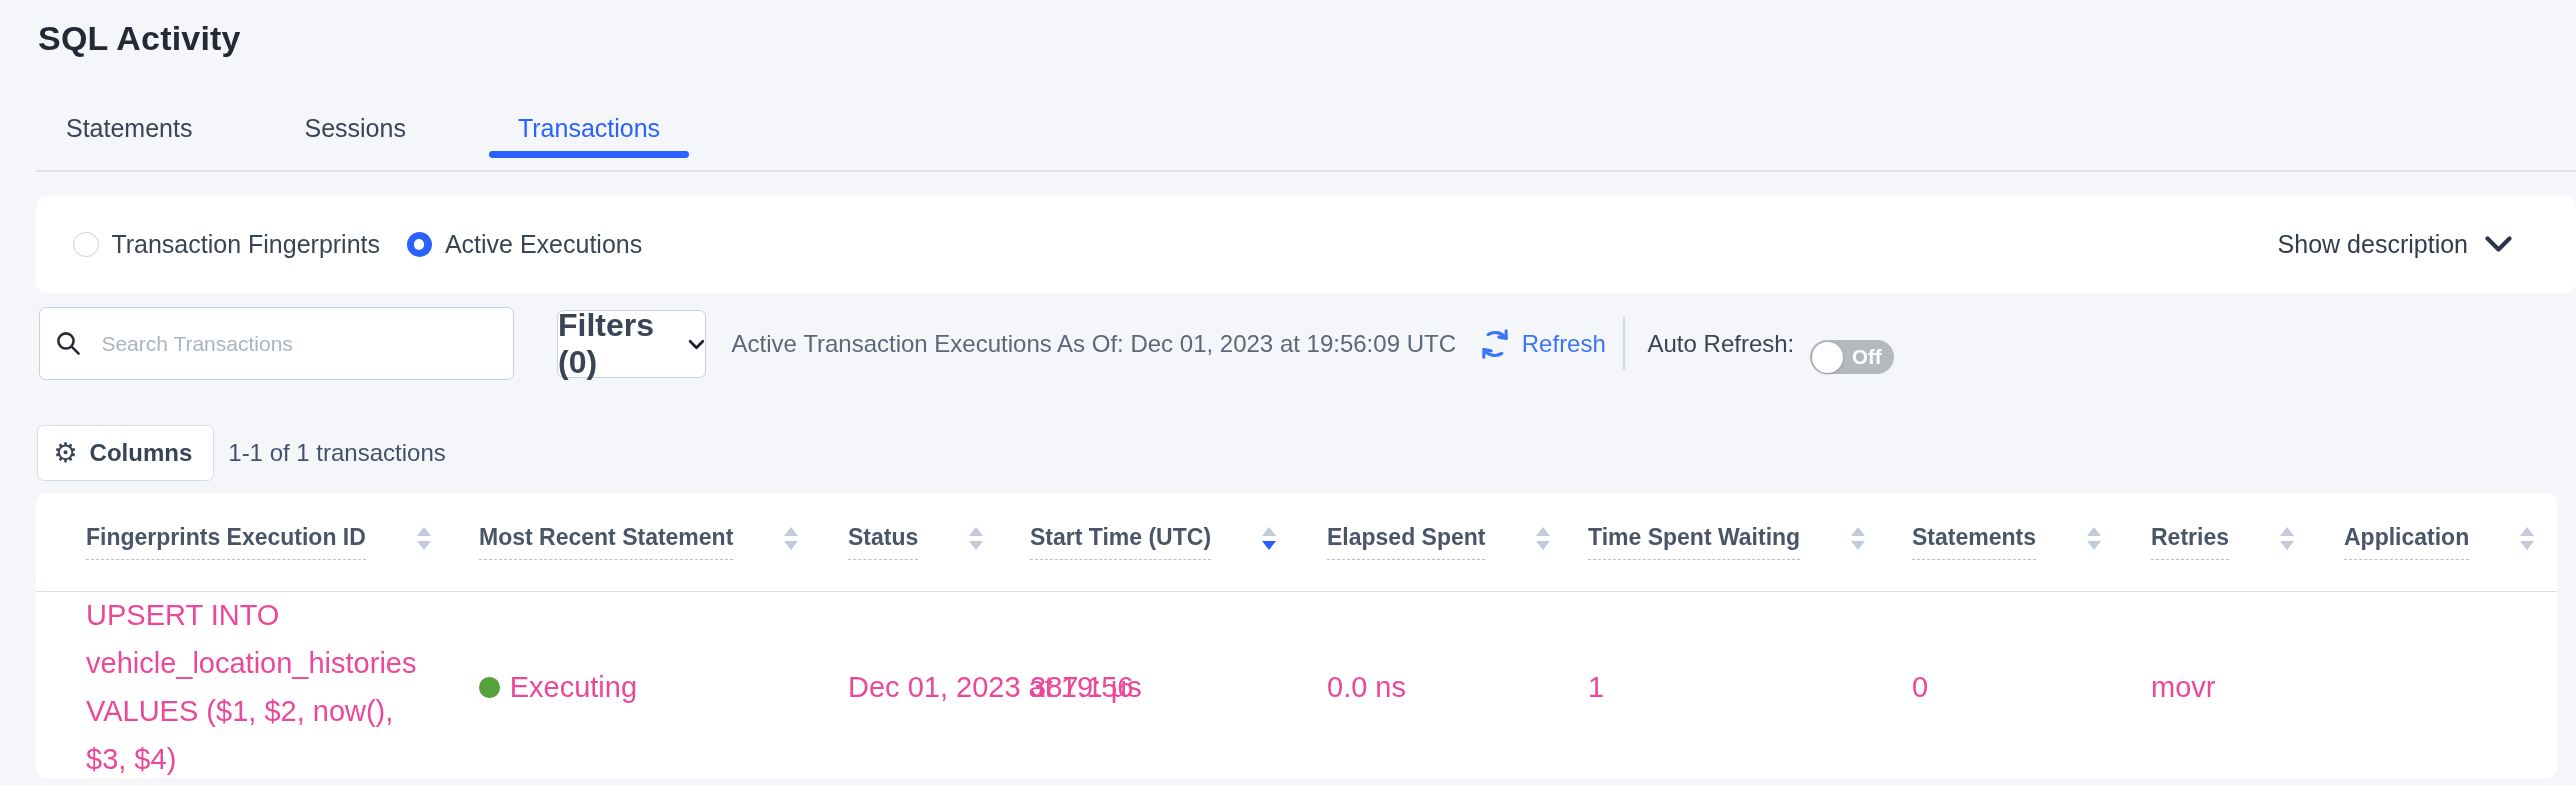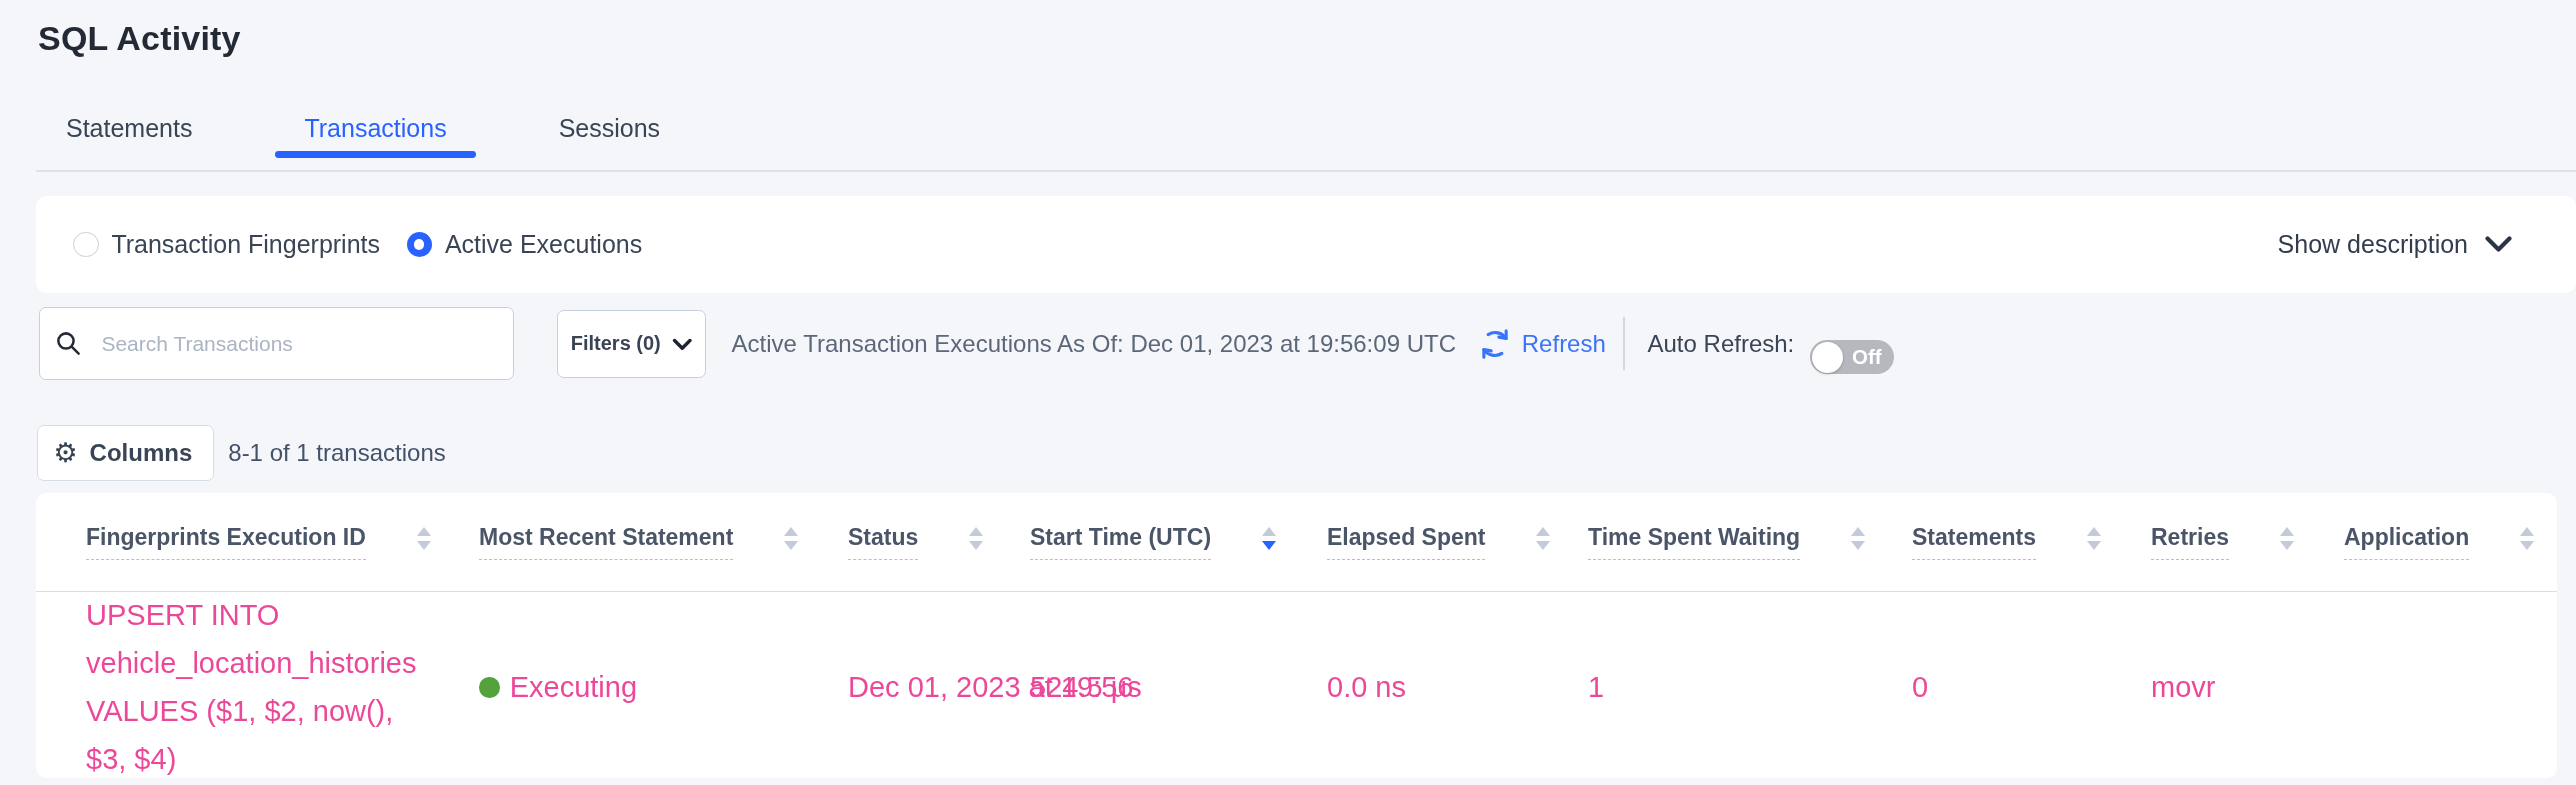--- a/index.html
+++ b/index.html
@@ -36,21 +36,21 @@
 
   
   .controls { position:absolute; left:39px; top:307px; height:73px; display:flex; align-items:center; }
   .search-box { width:475px; height:73px; background:#fff; border:1.7px solid #c6cfdd; border-radius:6.8px;
     display:flex; align-items:center; padding:0 15.4px; }
   .search-box input { border:none; outline:none; margin-left:19px; font-size:21px; color:#394455; width:376px;
     font-family:inherit; background:transparent; }
   .search-box input::placeholder { color:#aab4c3; }
   .filters-btn { margin-left:43px; height:68px; width:149px; background:#fff; border:1.7px solid #c6cfdd; border-radius:6.8px;
     display:flex; align-items:center; justify-content:center; cursor:pointer; }
-  .filters-label { font-size:20px; font-weight:700; color:#394455; }
+  .filters-label { font-size:32px; font-weight:700; color:#394455; }
   .filters-btn svg { margin-left:11px; margin-top:3.4px; }
   .asof { margin-left:25.6px; font-size:24px; color:#5c6779; white-space:nowrap; }
   .refresh { margin-left:21.3px; display:flex; align-items:center; cursor:pointer; }
   .refresh-label { margin-left:8.5px; font-size:24px; color:#3a74f8; }
   .v-divider { margin-left:17px; width:1.7px; height:53px; background:#d2d8e0; }
   .auto-label { margin-left:23px; font-size:24px; color:#394455; white-space:nowrap; }
   .toggle { position:relative; margin-left:15.4px; width:84px; height:34px; border-radius:17px; background:#b5b8bd; cursor:pointer;margin-top:27px; }
   .toggle-knob { position:absolute; left:2.6px; top:1.7px; width:31px; height:31px; border-radius:50%; background:#fff;
     box-shadow:0 0.9px 2.6px rgba(0,0,0,.25); }
   .toggle-state { position:absolute; right:12px; top:0; line-height:34px; font-size:20.5px; font-weight:700; color:#fff; }
@@ -86,22 +86,22 @@
 </head>
 <body>
 
 <div class="page">
 
   <div class="page-title">SQL Activity</div>
 
   <div class="tabbar-line"></div>
   <div class="tabs">
     <div class="tab">Statements</div>
+    <div class="tab">Sessions</div>
     <div class="tab active">Transactions</div>
-    <div class="tab">Sessions</div>
   </div>
 
   <div class="option-panel">
     <div class="radio-group">
       <div class="radio-opt">
         <span class="radio-circle"></span>
         <span class="radio-label">Transaction Fingerprints</span>
       </div>
       <div class="radio-opt">
         <span class="radio-circle checked"></span>
@@ -151,21 +151,21 @@
       <span class="toggle-knob"></span>
       <span class="toggle-state">Off</span>
     </div>
   </div>
 
   <div class="table-bar">
     <div class="columns-btn">
       <span class="gear-glyph">⚙</span>
       <span class="columns-label">Columns</span>
     </div>
-    <div class="results-count">8-1 of 1 transactions</div>
+    <div class="results-count">1-1 of 1 transactions</div>
   </div>
 
   <div class="card">
 
     <div class="grid thead">
       <div class="hcell">
         <span class="hlabel">Fingerprints Execution ID</span>
         <span class="sort">
             <i class="up"></i>
             <i class="down"></i>
@@ -229,21 +229,21 @@
       </div>
     </div>
 
     <div class="grid trow">
       <div class="cell cell-stmt">UPSERT INTO vehicle_location_histories VALUES ($1, $2, now(), $3, $4)</div>
       <div class="cell cell-status">
         <span class="status-dot"></span>
         <span>Executing</span>
       </div>
       <div class="cell nowrap">Dec 01, 2023 at 19:56</div>
-      <div class="cell nowrap">524.5 µs</div>
+      <div class="cell nowrap">387.1 µs</div>
       <div class="cell nowrap">0.0 ns</div>
       <div class="cell nowrap">1</div>
       <div class="cell nowrap">0</div>
       <div class="cell nowrap">movr</div>
     </div>
 
   </div>
 
 </div>
 

